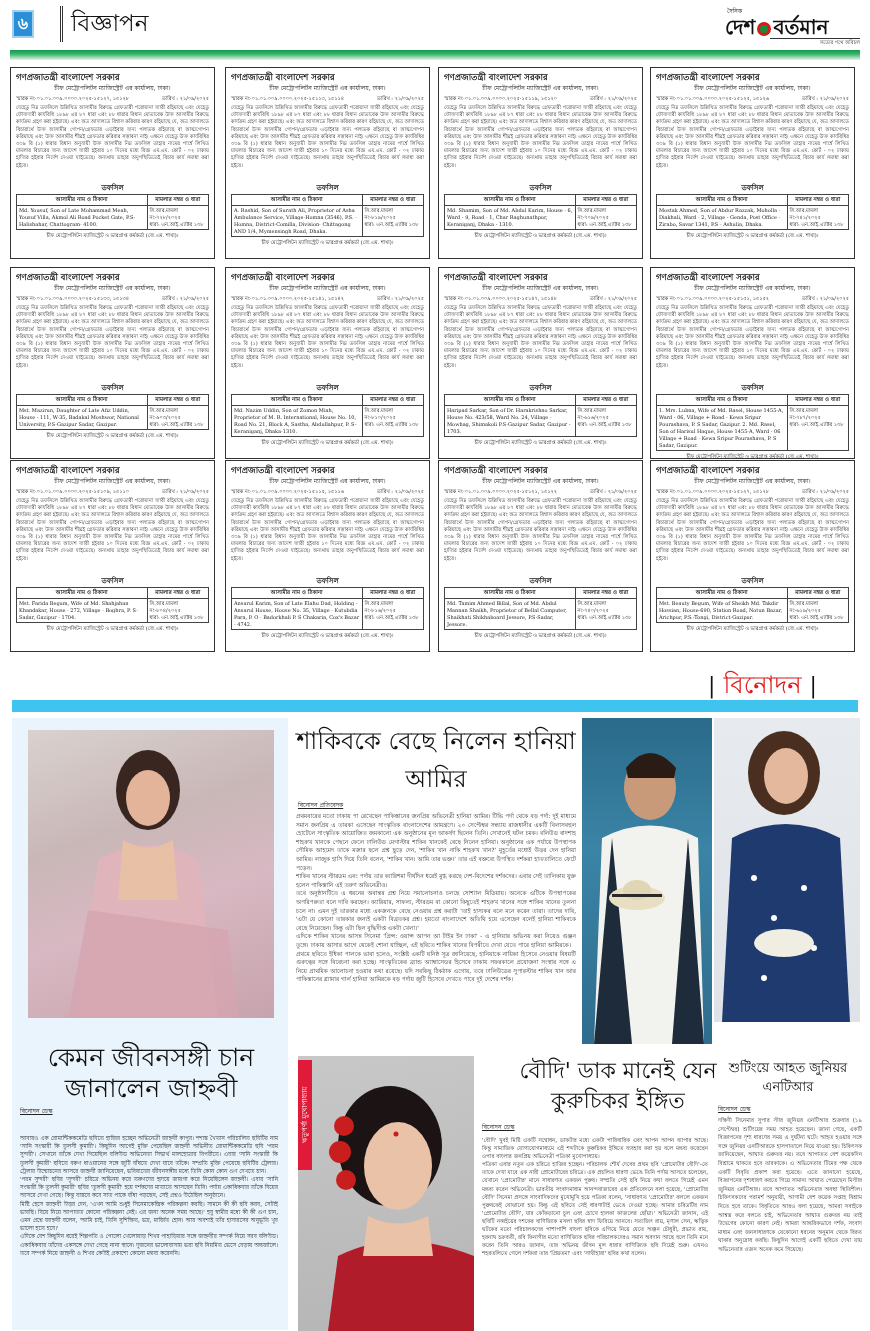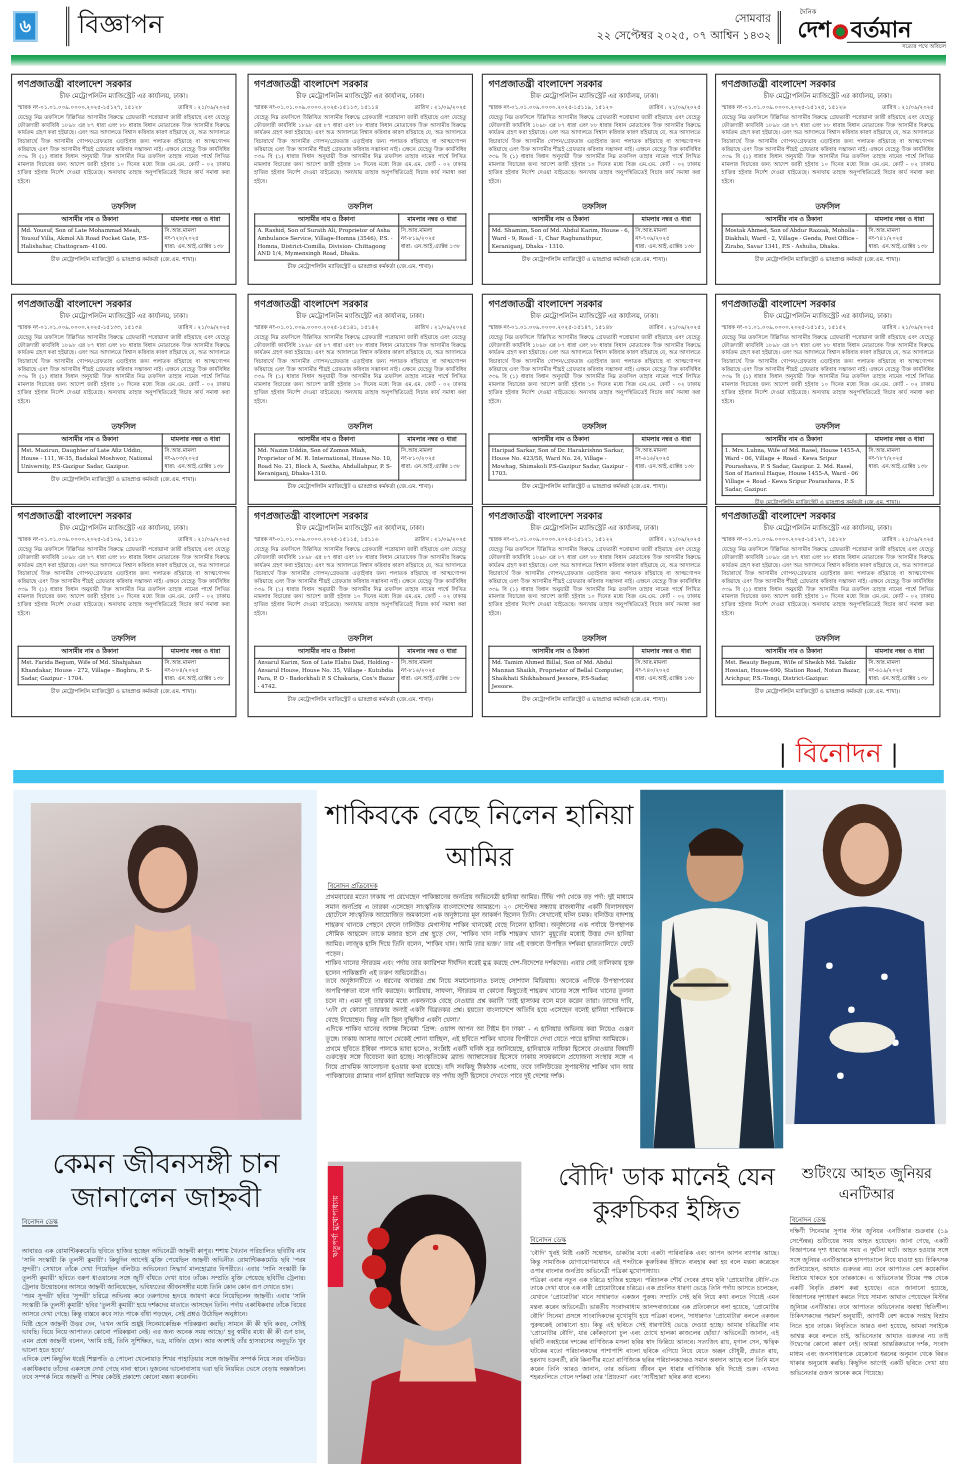--- a/index.html
+++ b/index.html
@@ -37,24 +37,20 @@
 .txt{position:absolute;font-size:6px;line-height:8.8px;text-align:justify;color:#333}
 .txt p{margin-bottom:0}
 .vlabel{position:absolute;left:298px;top:1060px;width:14px;height:110px;background:#e01b3a;color:#fff;font-size:7px;writing-mode:vertical-rl;transform:rotate(180deg);text-align:center;line-height:14px}
 </style>
 </head>
 <body>
 
 <div class="hdr">
   <div class="pgnum">৬</div>
   <div class="sect">বিজ্ঞাপন</div>
-  <div class="day">
-    <div>সোমবার</div>
-    <div>২২ সেপ্টেম্বর ২০২৫, ০৭ আশ্বিন ১৪৩২</div>
-  </div>
   <div class="logo">
     <span class="sm">দৈনিক</span>
     <span class="big"><span>দেশ</span><span class="dot"></span><span>বর্তমান</span></span>
     <span class="tag">সত্যের পথে অবিচল</span>
   </div>
   <div class="gbar"></div>
 </div>
 
 <div class="ads" id="adsGrid">
     <div class="ad" style="left: 0px; top: 0px;">
@@ -435,21 +431,21 @@
       <ellipse cx="100" cy="110" rx="34" ry="44" fill="#e9c2a8"></ellipse>
       <circle cx="98" cy="78" r="2.5" fill="#c81e1e"></circle>
       <circle cx="46" cy="70" r="10" fill="#c81e1e"></circle>
       <circle cx="42" cy="96" r="11" fill="#c81e1e"></circle>
       <circle cx="48" cy="124" r="10" fill="#c81e1e"></circle>
       <path d="M40 200 Q100 170 176 200 L176 275 L30 275 Z" fill="#b11c2a"></path>
       <path d="M70 160 Q100 175 130 160 L135 200 L65 200 Z" fill="#e9c2a8"></path>
     </svg>
 </div>
 <div class="vlabel">ঋতুপর্ণা মুখোপাধ্যায়</div>
-<div class="h1" style="left:490px;top:1056px;width:232px;font-size:22px;line-height:30px">বৌদি' ডাক মানেই যেন কুরুচিকর ইঙ্গিত</div>
+<div class="h1" style="left:502px;top:1056px;width:232px;font-size:22px;line-height:30px">বৌদি' ডাক মানেই যেন কুরুচিকর ইঙ্গিত</div>
 <div class="by" style="left:482px;top:1122px">বিনোদন ডেস্ক</div>
 <div class="txt" style="left:482px;top:1136px;width:226px;font-size:5.5px;line-height:8.1px">
   <p>'বৌদি' খুবই মিষ্টি একটি সম্বোধন, ডাকটার মধ্যে একটা পারিবারিক এবং আপন আপন ব্যাপার আছে। কিন্তু সামাজিক যোগাযোগমাধ্যমে এই শব্দটাকে কুরুচিকর ইঙ্গিতে ব্যবহার করা হয় বলে মন্তব্য করেছেন ওপার বাংলার জনপ্রিয় অভিনেত্রী পত্রিকা মুখোপাধ্যায়।</p>
   <p>পত্রিকা এবার নতুন এক চরিত্রে হাজির হচ্ছেন। পরিচালক শৌর্য দেবের প্রথম ছবি 'প্রোমোটার বৌদি'-তে তাকে দেখা যাবে এক নারী প্রোমোটারের চরিত্রে। এক প্রচলিত ধারণা ভেঙে তিনি পর্দায় আসতে চলেছেন, যেখানে 'প্রোমোটার' মানে সাধারণত একজন পুরুষ। সম্প্রতি সেই ছবি নিয়ে কথা বলতে গিয়েই এমন মন্তব্য করেন অভিনেত্রী। ভারতীয় সংবাদমাধ্যম আনন্দবাজারের এক প্রতিবেদনে বলা হয়েছে, 'প্রোমোটার বৌদি' সিনেমা প্রসঙ্গে সাংবাদিকদের মুখোমুখি হয়ে পত্রিকা বলেন, 'সাধারণত 'প্রোমোটার' বললে একজন পুরুষকেই বোঝানো হয়। কিন্তু এই ছবিতে সেই ধারণাটাই ভেঙে দেওয়া হচ্ছে। আমার চরিত্রটির নাম 'প্রোমোটার বৌদি', যার কোঁকড়ানো চুল এবং চোখে হালকা কাজলের ছোঁয়া।' অভিনেত্রী জানান, এই ছবিটি নব্বইয়ের দশকের বাণিজ্যিক মসলা ছবির স্বাদ ফিরিয়ে আনবে। সত্যজিৎ রায়, মৃণাল সেন, ঋত্বিক ঘটকের মতো পরিচালকদের পাশাপাশি বাংলা ছবিকে এগিয়ে নিয়ে যেতে অঞ্জন চৌধুরী, প্রভাত রায়, হরনাথ চক্রবর্তী, রবি কিনাগীর মতো বাণিজ্যিক ছবির পরিচালকদেরও সমান অবদান আছে বলে তিনি মনে করেন তিনি আরও জানান, তার অভিনয় জীবন মূল ধারার বাণিজ্যিক ছবি দিয়েই শুরু। এখনও শহরতলিতে গেলে দর্শকরা তার 'প্রিয়তমা' এবং 'সাথীহারা' ছবির কথা বলেন।</p>
 </div>
 
 <div class="h1" style="left:714px;top:1058px;width:148px;font-size:13px;line-height:19px">শুটিংয়ে আহত জুনিয়র এনটিআর</div>
 <div class="by" style="left:718px;top:1104px">বিনোদন ডেস্ক</div>
 <div class="txt" style="left:718px;top:1116px;width:144px;font-size:5.5px;line-height:8.6px">
   <p>দক্ষিণী সিনেমার সুপার স্টার জুনিয়র এনটিআর শুক্রবার (১৯ সেপ্টেম্বর) শুটিংয়ের সময় আহত হয়েছেন। জানা গেছে, একটি বিজ্ঞাপনের দৃশ্য ধারণের সময় এ দুর্ঘটনা ঘটে। আহত হওয়ার সঙ্গে সঙ্গে জুনিয়র এনটিআরকে হাসপাতালে নিয়ে যাওয়া হয়। চিকিৎসক জানিয়েছেন, আঘাত গুরুতর নয়। তবে আপাতত বেশ কয়েকদিন বিশ্রামে থাকতে হবে তারকাকে। এ অভিনেতার টিমের পক্ষ থেকে একটি বিবৃতি প্রকাশ করা হয়েছে। এতে জানানো হয়েছে, বিজ্ঞাপনের দৃশ্যধারণ করতে গিয়ে সামান্য আঘাত পেয়েছেন মিস্টার জুনিয়র এনটিআর। তবে আপাতত অভিনেতার অবস্থা স্থিতিশীল। চিকিৎসকদের পরামর্শ অনুযায়ী, আগামী বেশ কয়েক সপ্তাহ বিশ্রাম নিতে হবে তাকে। বিবৃতিতে আরও বলা হয়েছে, আমরা সবাইকে আশ্বস্ত করে বলতে চাই, অভিনেতার আঘাত গুরুতর নয় তাই উদ্বেগের কোনো কারণ নেই। আমরা আন্তরিকভাবে দর্শক, সংবাদ মাধ্যম এবং জনসাধারণকে যেকোনো ধরনের অনুমান থেকে বিরত থাকার অনুরোধ করছি। কিছুদিন আগেই একটি ছবিতে দেখা যায় অভিনেতার ওজন অনেক কমে গিয়েছে।</p>

